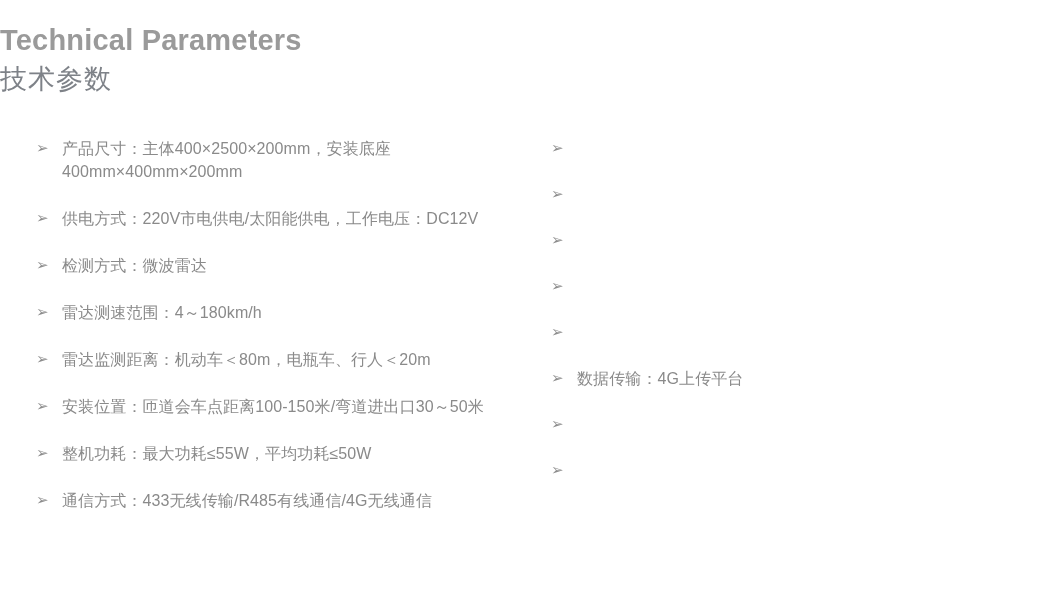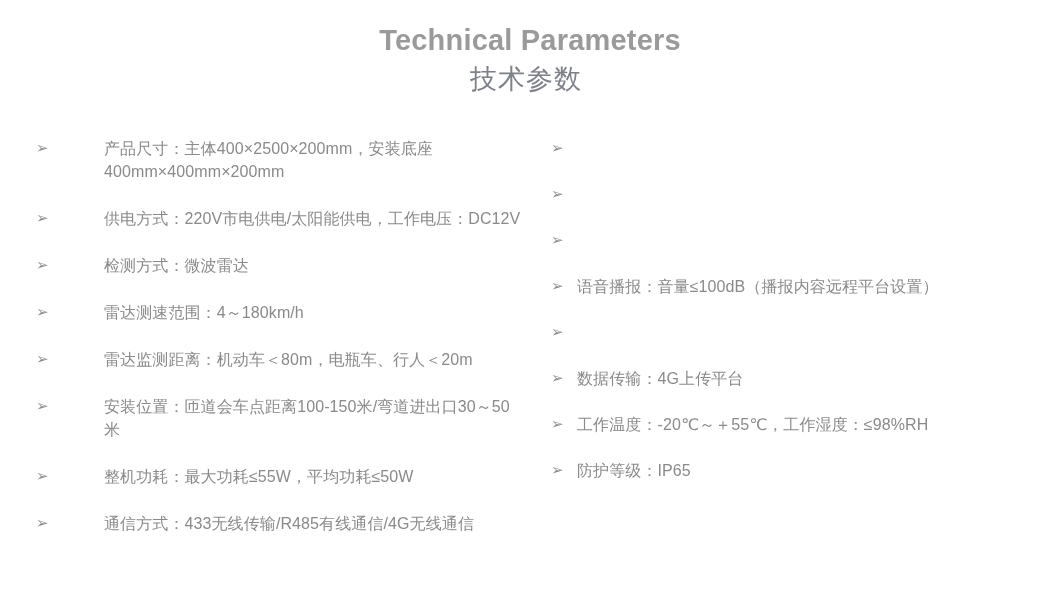--- a/index.html
+++ b/index.html
@@ -18,21 +18,21 @@
     position: relative;
     width: 1060px;
     height: 596px;
     background: #ffffff;
     box-sizing: border-box;
   }
 
   
   .heading {
     padding-top: 22px;
-    text-align: center;
+    text-align: left;
   }
   .title-en {
     font-size: 29px;
     font-weight: bold;
     color: #9a9a9a;
     letter-spacing: 0.2px;
     line-height: 36px;
     margin: 0;
   }
   .title-cn {
@@ -83,21 +83,21 @@
   }
   .spec-text {
     flex: 1 1 auto;
     font-size: 16px;
     line-height: 23px;
     color: #8a8a8a;
     white-space: pre-line;
     letter-spacing: 0.1px;
   }
   .col-right .spec-text { max-width: 430px; }
-  .col-left .spec-text { max-width: 470px; margin-left: 42px; }
+  .col-left .spec-text { max-width: 470px; }
 </style>
 </head>
 <body>
 
 <div class="page">
 
   <div class="heading">
     <div class="title-en">Technical Parameters</div>
     <div class="title-cn">技术参数</div>
   </div>
@@ -158,38 +158,35 @@
       <div class="spec-item">
         <span class="bullet">➢</span>
       </div>
 
       <div class="spec-item">
         <span class="bullet">➢</span>
       </div>
 
       <div class="spec-item">
         <span class="bullet">➢</span>
-        <span class="spec-text">语音播报：音量≤100dB（播报内容远程平台设置）</span>
       </div>
 
       <div class="spec-item">
         <span class="bullet">➢</span>
       </div>
 
       <div class="spec-item">
         <span class="bullet">➢</span>
         <span class="spec-text">数据传输：4G上传平台</span>
       </div>
 
       <div class="spec-item">
         <span class="bullet">➢</span>
-        <span class="spec-text">工作温度：-20℃～＋55℃，工作湿度：≤98%RH</span>
       </div>
 
       <div class="spec-item">
         <span class="bullet">➢</span>
-        <span class="spec-text">防护等级：IP65</span>
       </div>
 
     </div>
 
   </div>
 </div>
 
 </body></html>

